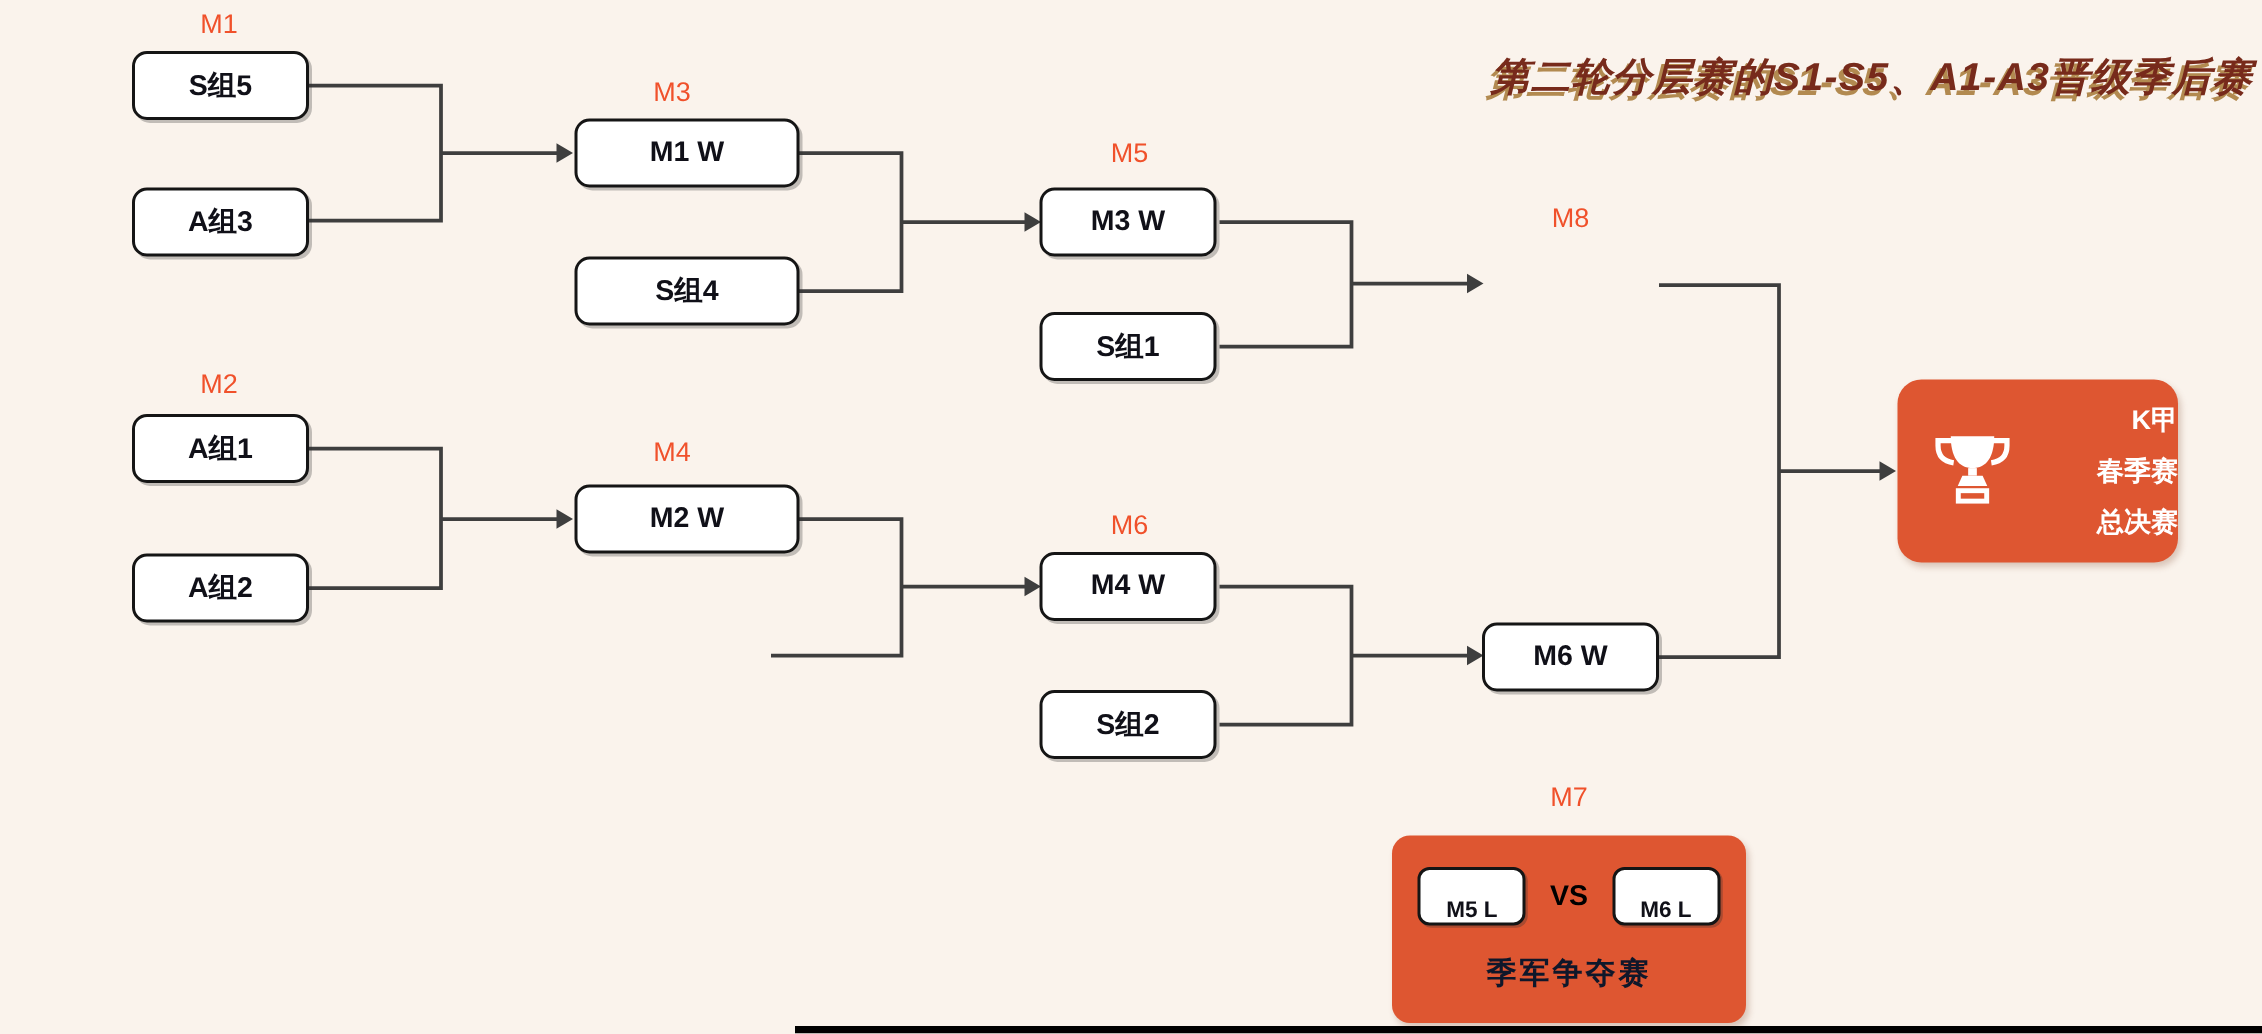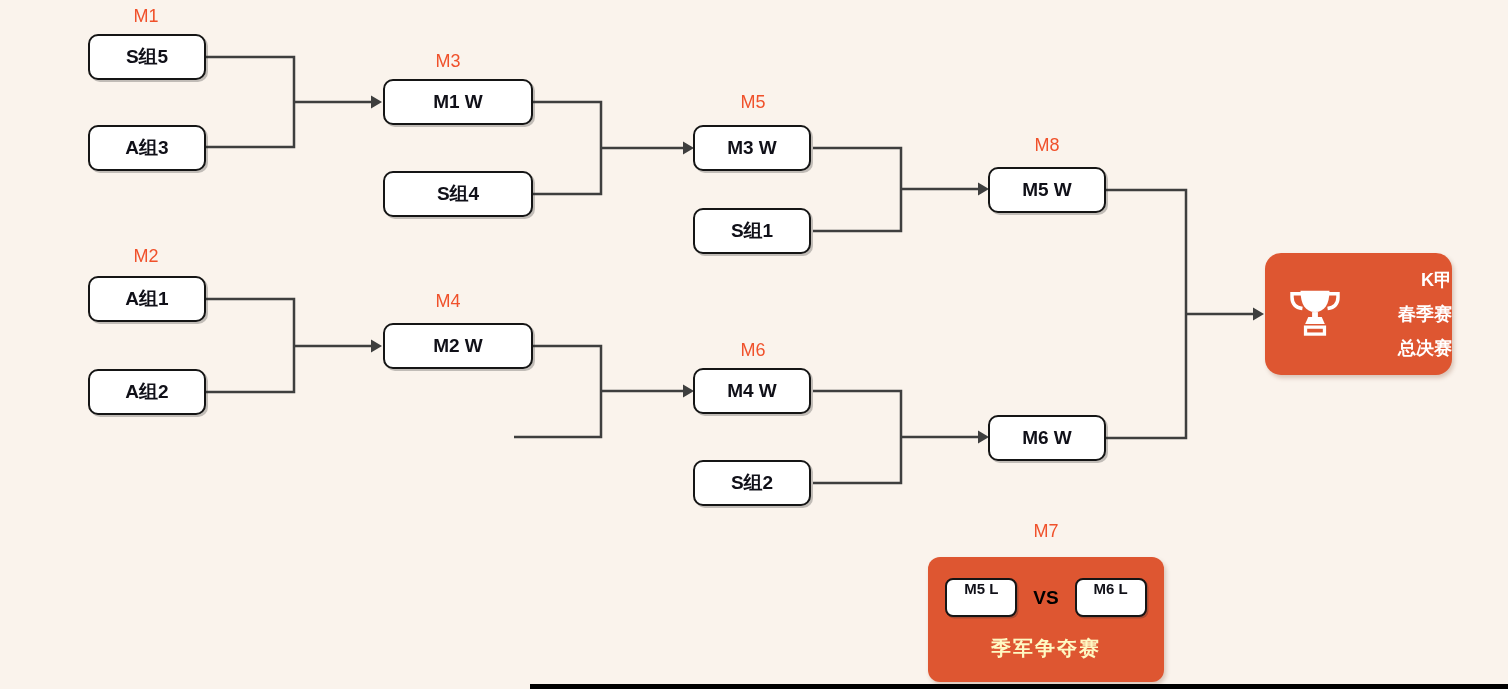--- a/index.html
+++ b/index.html
@@ -60,28 +60,28 @@
     background:var(--orange);border-radius:12px;
     box-shadow:2px 3px 4px rgba(120,60,30,0.25);
   }
   .third-row{
     position:absolute;left:0;top:21px;width:100%;height:39px;
     display:flex;align-items:center;justify-content:center;gap:16px;
   }
   .minibox{
     width:72px;height:39px;background:var(--boxbg);
     border:2px solid var(--boxbd);border-radius:8px;
-    display:flex;align-items:flex-start;justify-content:center;
+    display:flex;align-items:flex-end;justify-content:center;
     font-weight:bold;font-size:15px;color:#101018;
     box-shadow:1.5px 1.5px 0 rgba(45,45,45,0.3);
   }
   .vs{color:#000000;font-weight:bold;font-size:19px;}
   .third-caption{
     position:absolute;left:0;top:78px;width:100%;
-    text-align:center;color:#fef9c3;font-weight:bold;font-size:20px;
+    text-align:center;color:#0f172a;font-weight:bold;font-size:20px;
     letter-spacing:2px;
   }
   .bottom-bar{
     position:absolute;left:530px;top:684px;width:978px;height:5px;
     background:#000;
   }
 </style>
 </head>
 <body>
 
@@ -108,20 +108,21 @@
       <polygon points="371,95.5 382,102 371,108.5"></polygon>
       <polygon points="683,141.5 694,148 683,154.5"></polygon>
       <polygon points="978,182.5 989,189 978,195.5"></polygon>
       <polygon points="371,339.5 382,346 371,352.5"></polygon>
       <polygon points="683,384.5 694,391 683,397.5"></polygon>
       <polygon points="978,430.5 989,437 978,443.5"></polygon>
       <polygon points="1253,307.5 1264,314 1253,320.5"></polygon>
     </g>
   </svg>
 
+  <div class="title">第二轮分层赛的S1-S5、A1-A3晋级季后赛</div>
 
   <div class="mlabel" style="left:146px;top:6px">M1</div>
   <div class="mlabel" style="left:146px;top:246px">M2</div>
   <div class="mlabel" style="left:448px;top:51px">M3</div>
   <div class="mlabel" style="left:448px;top:291px">M4</div>
   <div class="mlabel" style="left:753px;top:92px">M5</div>
   <div class="mlabel" style="left:753px;top:340px">M6</div>
   <div class="mlabel" style="left:1047px;top:135px">M8</div>
   <div class="mlabel" style="left:1046px;top:521px">M7</div>
 
@@ -154,23 +155,20 @@
   <div class="box" style="left:693px;top:208px">
       <span>S组1</span>
     </div>
   <div class="box" style="left:693px;top:368px">
       <span>M4 W</span>
     </div>
   <div class="box" style="left:693px;top:460px">
       <span>S组2</span>
     </div>
 
-  <div class="box" style="left:988px;top:167px">
-      <span>M5 W</span>
-    </div>
   <div class="box" style="left:988px;top:415px">
       <span>M6 W</span>
     </div>
 
   <div class="final-box">
     <span class="final-icon">
       <svg width="56" height="52" viewBox="0 0 29 26">
         <path d="M7 1 h15 c0 7 -2.6 11 -7.5 11 C9.6 12 7 8 7 1 z" fill="#fff"></path>
         <path d="M7.4 2.5 H2.6 v1.8 c0 3.4 2 5.4 5.4 5.9" fill="none" stroke="#fff" stroke-width="1.8"></path>
         <path d="M21.6 2.5 h4.8 v1.8 c0 3.4 -2 5.4 -5.4 5.9" fill="none" stroke="#fff" stroke-width="1.8"></path>

